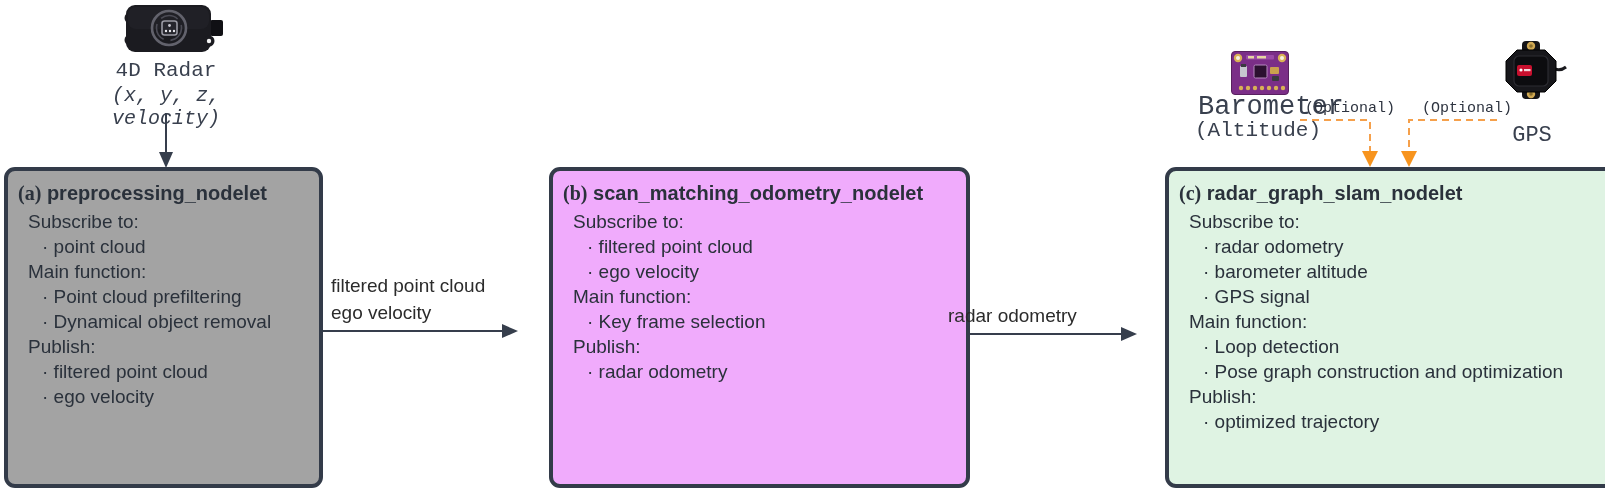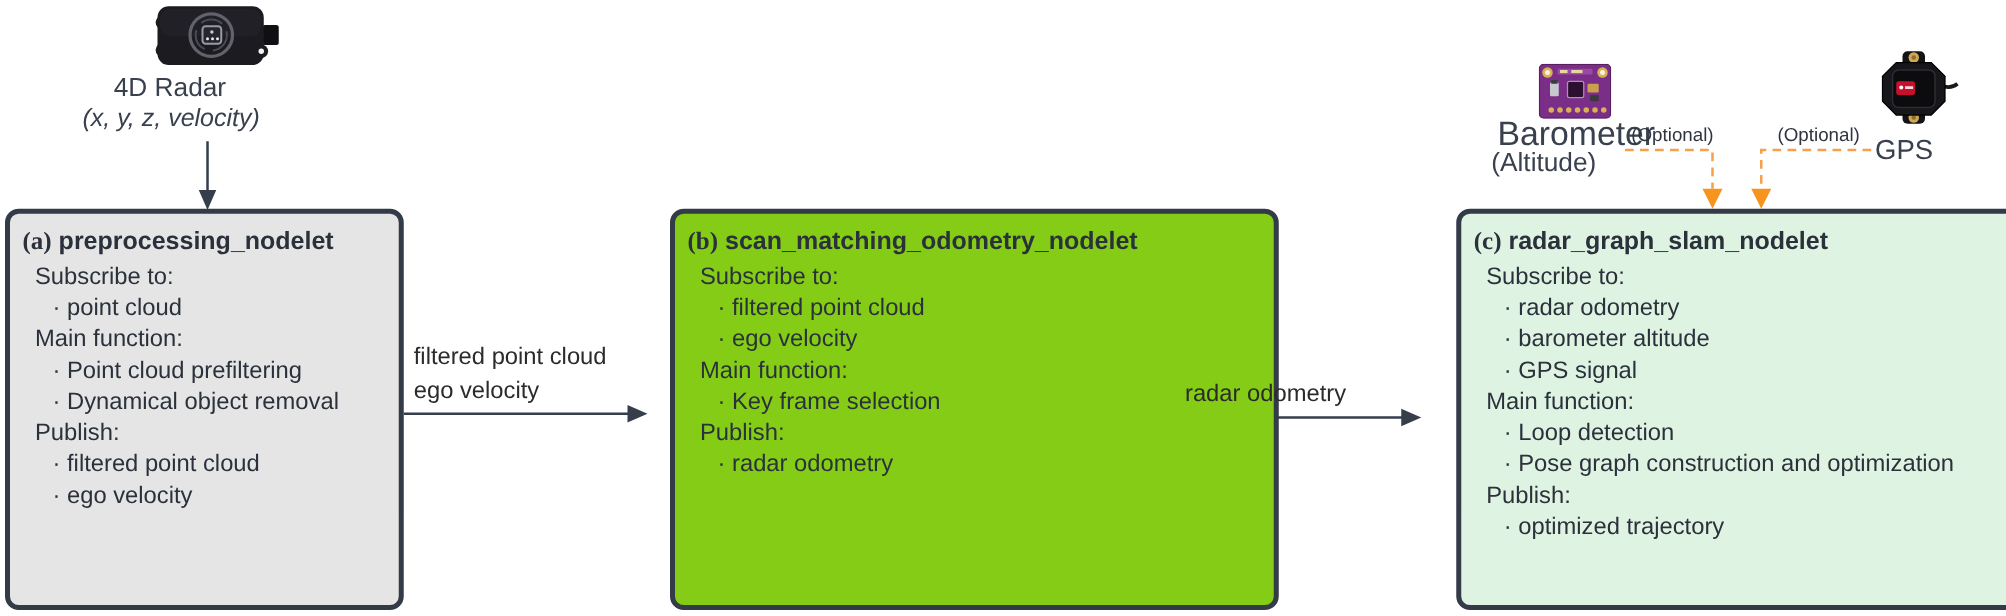--- a/index.html
+++ b/index.html
@@ -8,39 +8,39 @@
     font-family:"Liberation Sans", sans-serif; overflow:hidden;
   }
   svg.overlay { position:absolute; left:0; top:0; width:1605px; height:493px; pointer-events:none; }
 
   
   .node {
     position:absolute; top:167px; height:321px; box-sizing:border-box;
     border:4px solid #333b49; border-radius:11px; padding:9px 10px;
     color:#2a313b; font-size:19px; line-height:25px; white-space:nowrap;
   }
-  .node-a { left:4px;    width:319px; background:#e5e5e5; }
-  .node-b { left:536px;  width:487px; background:#84cc16; }
+  .node-a { left:4px;    width:319px; background:#a3a3a3; }
+  .node-b { left:549px;  width:421px; background:#f0abfc; }
   .node-c { left:1138px; width:536px; background:#dff3e3;margin-left:27px; }
   .node-title { font-weight:bold; font-size:20px; line-height:27px; margin-bottom:2px; }
   .node-title .prefix { font-family:"Liberation Serif", serif; }
   .sec-heading { margin-left:10px; }
   .bullet { margin-left:24px; }
   .bullet::before { content:"· "; }
 
   
   .serif-label {
-    position:absolute; font-family:Liberation Sans, sans-serif; color:#39404e;
-    text-align:left; line-height:23px;
+    position:absolute; font-family:Liberation Mono, monospace; color:#39404e;
+    text-align:center; line-height:23px;
   }
   .radar-name   { left:91px;  top:59px;  width:150px; font-size:21px; }
   .radar-detail { left:66px;  top:84px;  width:200px; font-size:20px; font-style:italic; }
   .baro-name    { left:1198px; top:96px;  width:120px; font-size:27px; }
   .baro-detail  { left:1193px; top:119px; width:130px; font-size:21px; }
-  .gps-name     { left:1500px; top:108px; width:64px;  font-size:22px; }
+  .gps-name     { left:1500px; top:124px; width:64px;  font-size:22px; }
   .optional     { font-size:15px; line-height:17px; color:#2e3440; }
   .optional-1   { left:1305px; top:100px; width:70px; }
   .optional-2   { left:1422px; top:100px; width:70px; }
 
   
   .edge-label { position:absolute; font-size:19px; line-height:27px; color:#2b2b2b; white-space:nowrap; }
   .edge-label-1 { left:331px; top:272px; }
   .edge-label-2 { left:948px; top:302px; }
 
   

